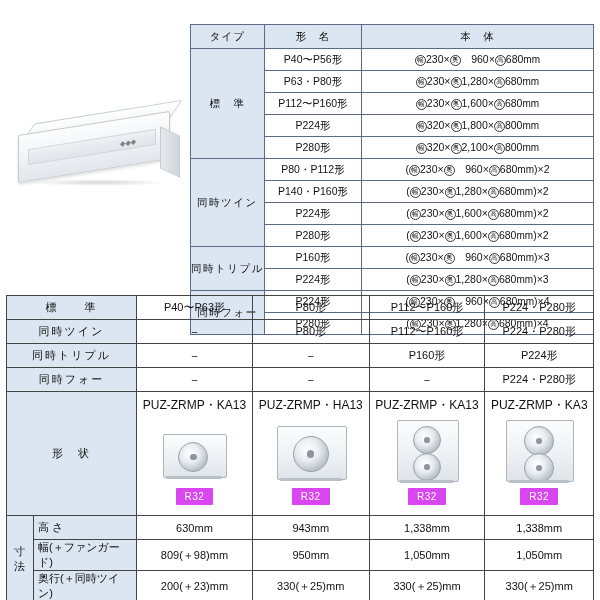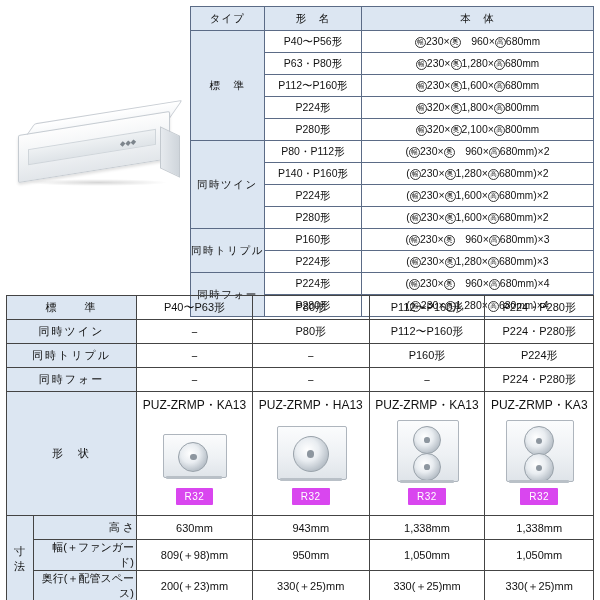--- a/index.html
+++ b/index.html
@@ -51,21 +51,21 @@
     transform:skewY(-9deg);
   }
   .iu-shadow{
     position:absolute;left:18px;top:84px;width:140px;height:7px;
     background:radial-gradient(ellipse at center,rgba(0,0,0,.16),rgba(0,0,0,0) 70%);
   }
 
   
   table.t{border-collapse:collapse;}
   #tbl-top{
-    position:absolute;left:190px;top:6px;width:404px;
+    position:absolute;left:190px;top:24px;width:404px;
     border:1px solid #5b6b86;
   }
   #tbl-top td,#tbl-top th{
     border:1px solid #5b6b86;
     font-size:10.5px;
     text-align:center;
     padding:0;
     height:21px;
     white-space:nowrap;
   }
@@ -112,21 +112,21 @@
     white-space:nowrap;
   }
   #tbl-bottom td.dimhdr{
     background:#dce6f2;
     width:22px;
     letter-spacing:1px;
     font-size:11px;
   }
   #tbl-bottom td.dimlabel{
     background:#dce6f2;
-    text-align:right;
+    text-align:left;
     padding-left:4px;
     width:96px;
     font-size:11px;
   }
   #tbl-bottom td.shape-cell{
     height:120px;vertical-align:top;padding:0;
   }
   .shape-inner{
     position:relative;width:100%;height:118px;
   }
@@ -319,20 +319,20 @@
         <td>1,338mm</td>
       </tr>
       <tr>
         <td class="dimlabel">幅(＋ファンガード)</td>
         <td>809(＋98)mm</td>
         <td>950mm</td>
         <td>1,050mm</td>
         <td>1,050mm</td>
       </tr>
       <tr>
-        <td class="dimlabel">奥行(＋配管スペース)</td>
+        <td class="dimlabel">奥行(＋同時ツイン)</td>
         <td>200(＋23)mm</td>
         <td>330(＋25)mm</td>
         <td>330(＋25)mm</td>
         <td>330(＋25)mm</td>
       </tr>
     </tbody>
 </table>
 
 </body></html>

